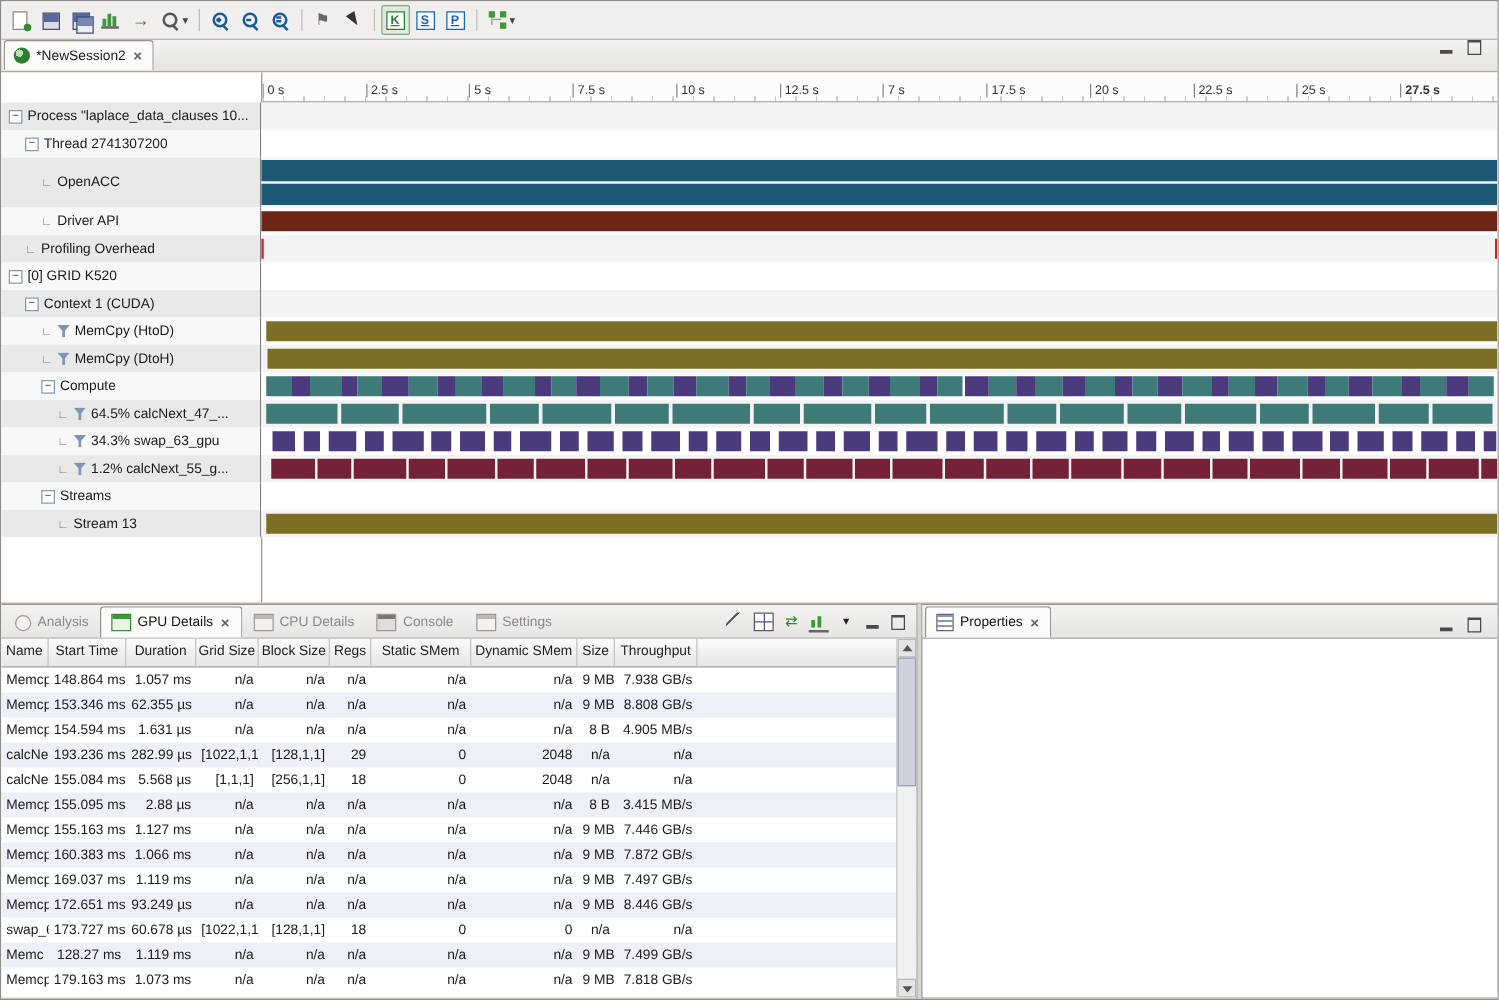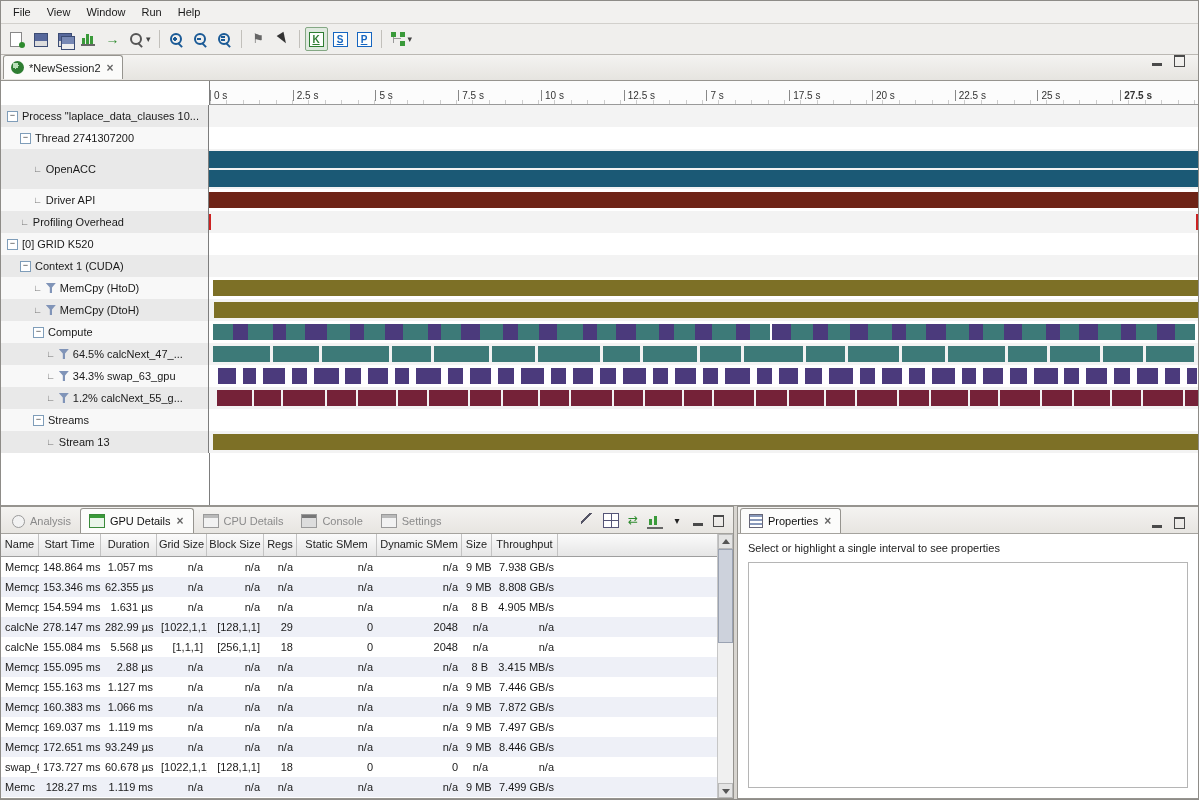--- a/index.html
+++ b/index.html
@@ -103,27 +103,20 @@
   
   .ticon-props{width:12px;height:12px;border:1px solid #667;background:repeating-linear-gradient(180deg,#8899bb 0 2px,#fff 2px 4px);flex:none;}
   .prop-body{flex:1;display:flex;flex-direction:column;background:#fff;overflow:hidden;}
   .prop-msg{padding:8px 10px 6px;color:#222;}
   .prop-box{flex:1;margin:2px 10px 10px;border:1px solid #b5b5b5;background:#fff;}
 </style>
 </head>
 <body>
 
 <div class="app" data-name="nvvp-window">
-  <div id="menubar" class="menubar" data-name="menubar">
-      <span class="menu-item" data-name="menu-file">File</span>
-      <span class="menu-item" data-name="menu-view">View</span>
-      <span class="menu-item" data-name="menu-window">Window</span>
-      <span class="menu-item" data-name="menu-run">Run</span>
-      <span class="menu-item" data-name="menu-help">Help</span>
-    </div>
   <div id="toolbar" class="toolbar" data-name="toolbar">
       <button class="tool-btn" data-name="new-session-button">
         <span class="ticon" data-name="new-session-icon"></span>
       </button>
       <button class="tool-btn" data-name="save-button">
         <span class="ticon" data-name="save-icon"></span>
       </button>
       <button class="tool-btn" data-name="save-all-button">
         <span class="ticon" data-name="save-all-icon"></span>
       </button>
@@ -567,21 +560,21 @@
               <span class="td c4" data-name="cell-block-size" style="width: 57px;">n/a</span>
               <span class="td c5" data-name="cell-regs" style="width: 33px;">n/a</span>
               <span class="td c6" data-name="cell-static-smem" style="width: 80px;">n/a</span>
               <span class="td c7" data-name="cell-dynamic-smem" style="width: 85px;">n/a</span>
               <span class="td c8" data-name="cell-size" style="width: 30px;">8 B</span>
               <span class="td c9" data-name="cell-throughput" style="width: 66px;">4.905 MB/s</span>
               <span class="td fill" data-name="cell-filler"></span>
             </div>
             <div class="trow odd" data-name="gpu-table-row">
               <span class="td c0" data-name="cell-name" style="width: 38px;">calcNe</span>
-              <span class="td c1" data-name="cell-start-time" style="width: 62px;">278.147 ms</span>
+              <span class="td c1" data-name="cell-start-time" style="width: 62px;">193.236 ms</span>
               <span class="td c2" data-name="cell-duration" style="width: 56px;">282.99 µs</span>
               <span class="td c3" data-name="cell-grid-size" style="width: 50px;">[1022,1,1]</span>
               <span class="td c4" data-name="cell-block-size" style="width: 57px;">[128,1,1]</span>
               <span class="td c5" data-name="cell-regs" style="width: 33px;">29</span>
               <span class="td c6" data-name="cell-static-smem" style="width: 80px;">0</span>
               <span class="td c7" data-name="cell-dynamic-smem" style="width: 85px;">2048</span>
               <span class="td c8" data-name="cell-size" style="width: 30px;">n/a</span>
               <span class="td c9" data-name="cell-throughput" style="width: 66px;">n/a</span>
               <span class="td fill" data-name="cell-filler"></span>
             </div>
@@ -722,19 +715,15 @@
         </div>
         <div class="strip-ctrls" data-name="properties-panel-controls">
           <span class="minbtn" data-name="minimize-button">
               <i></i>
             </span>
           <span class="maxbtn" data-name="maximize-button">
               <i></i>
             </span>
         </div>
       </div>
-      <div class="prop-body" data-name="properties-body">
-        <div class="prop-msg" data-name="properties-message">Select or highlight a single interval to see properties</div>
-        <div class="prop-box" data-name="properties-content-box"></div>
-      </div>
     </div>
   </div>
 </div>
 
 </body></html>

